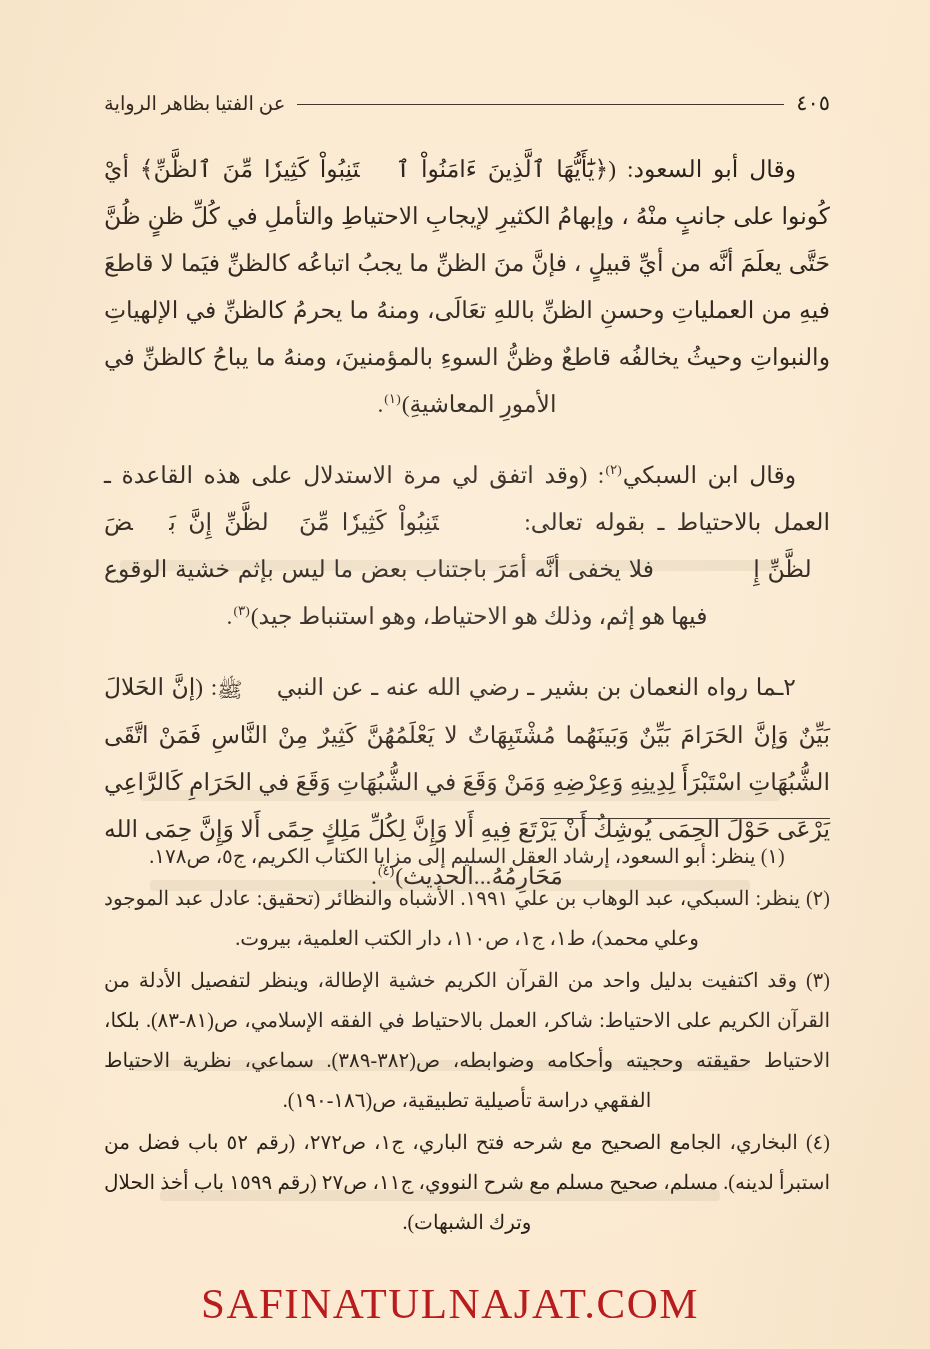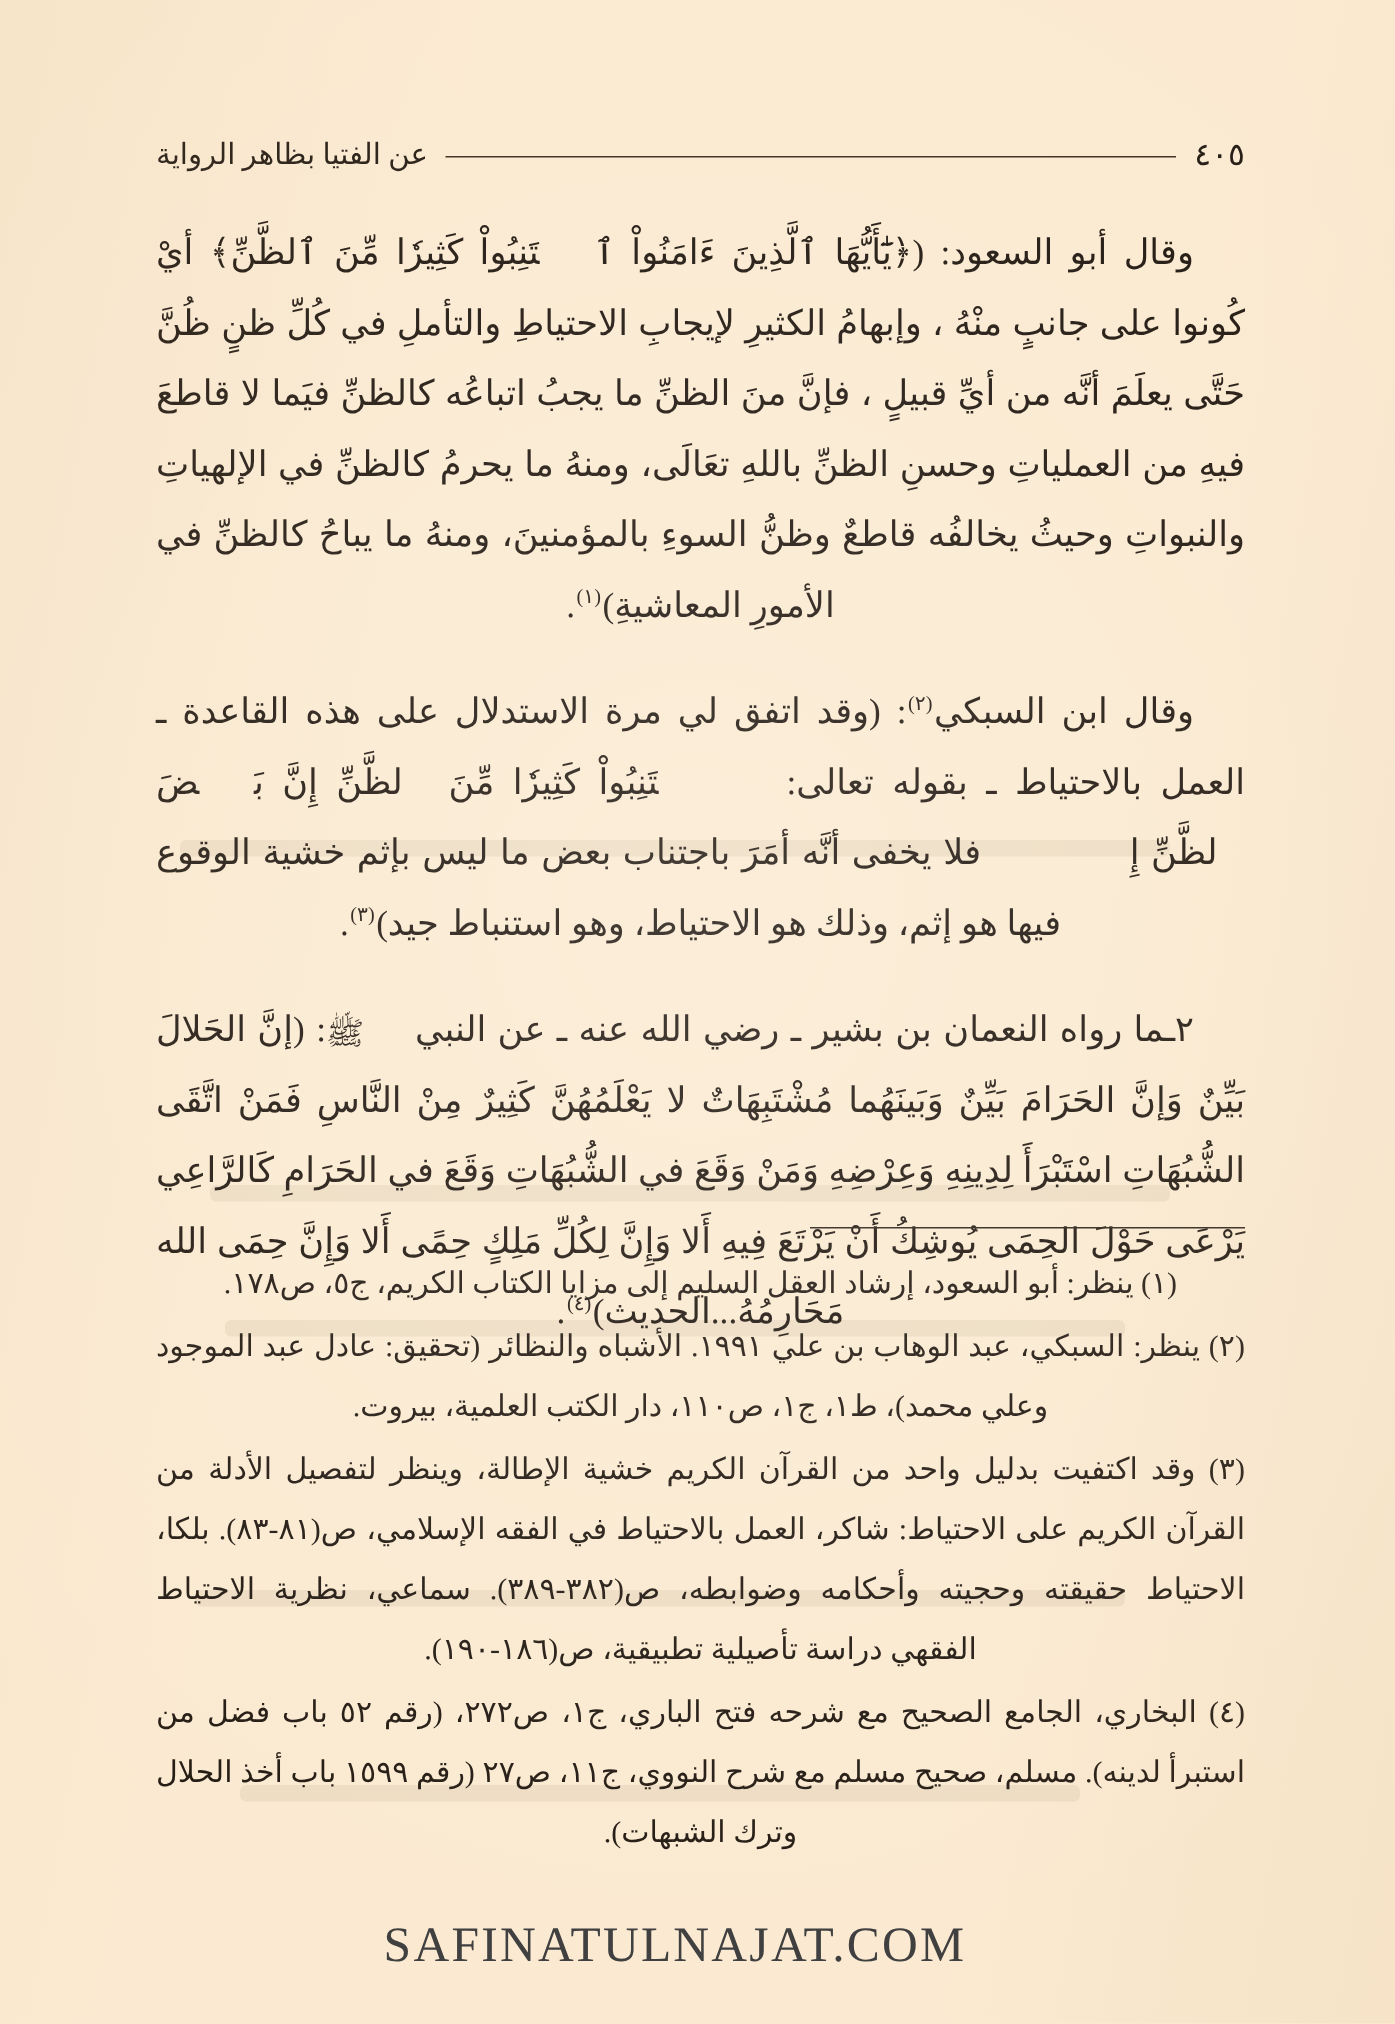--- a/index.html
+++ b/index.html
@@ -152,23 +152,23 @@
   }
 
   
   .watermark {
     position: absolute;
     top: 1279px;
     left: 0;
     width: 900px;
     text-align: center;
     font-family: "Liberation Serif", "DejaVu Serif", serif;
-    font-size: 33px;
+    font-size: 43px;
     letter-spacing: 1.5px;
-    color: #404040;
+    color: #b91c1c;
     direction: ltr;
     z-index: 4;
     user-select: none;
   }
 </style>
 </head>
 <body>
 
 <div class="bleed-through" aria-hidden="true">
   <div class="bleed-line" style="top:560px;  left:120px; width:660px;"></div>

